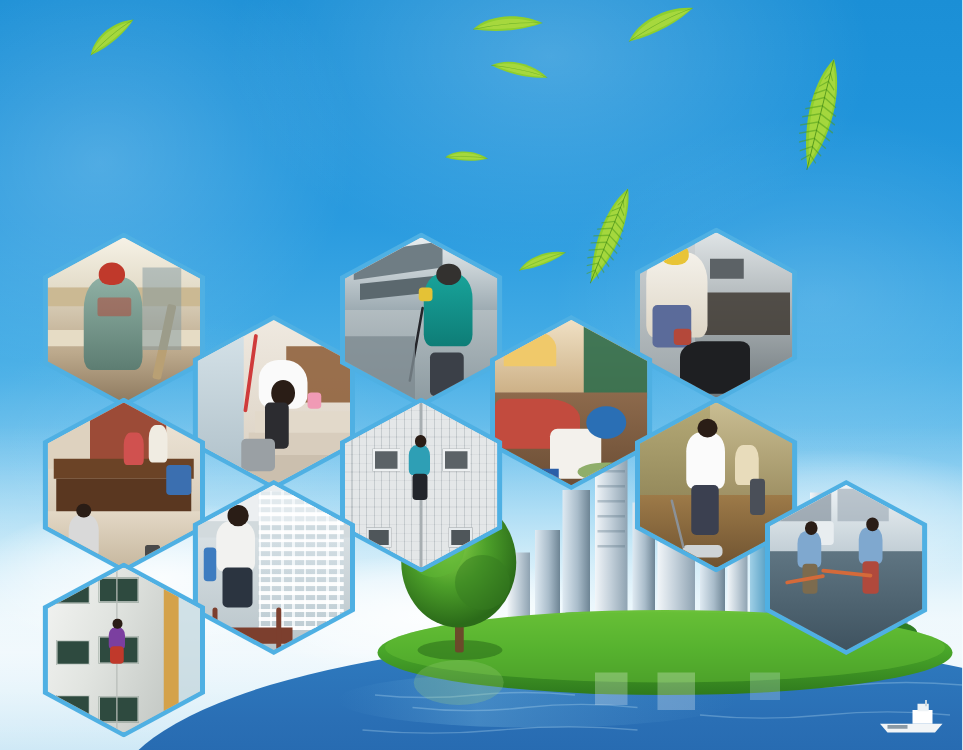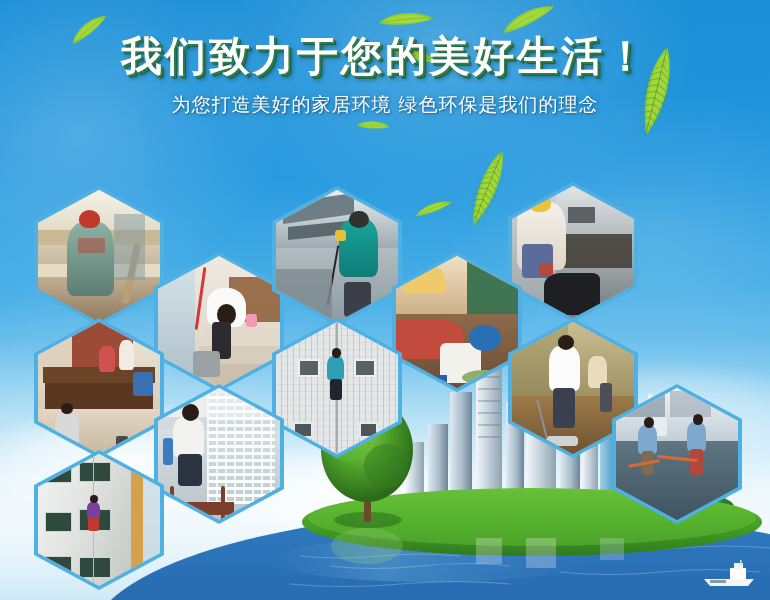--- a/index.html
+++ b/index.html
@@ -123,24 +123,20 @@
 </head>
 <body>
 
 <div id="banner">
 
   <div class="swirl swirl-a"></div>
   <div class="swirl swirl-b"></div>
   <div class="swirl swirl-c"></div>
   <div class="swirl swirl-d"></div>
 
-  <div class="headline-wrap">
-    <div class="headline">我们致力于您的美好生活！</div>
-    <div class="subline">为您打造美好的家居环境 绿色环保是我们的理念</div>
-  </div>
 
   <svg class="water" width="770" height="600" viewBox="0 0 770 600" style="position:absolute;left:0;top:0;">
     <defs>
       <linearGradient id="wg" x1="0" y1="0" x2="0" y2="1">
         <stop offset="0%" stop-color="#2f7cc0"></stop>
         <stop offset="25%" stop-color="#2a6fb5"></stop>
         <stop offset="60%" stop-color="#2162a8"></stop>
         <stop offset="100%" stop-color="#1b5697"></stop>
       </linearGradient>
       <linearGradient id="wgl" x1="0" y1="0" x2="1" y2="0">

